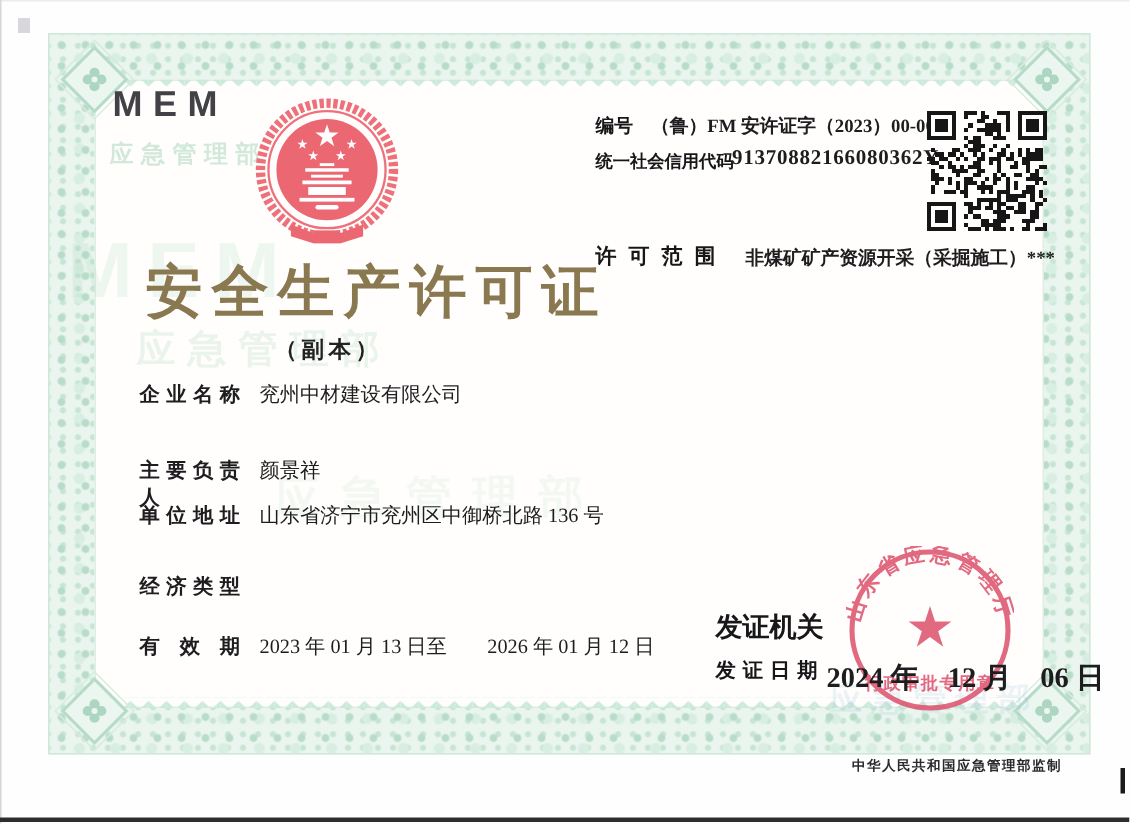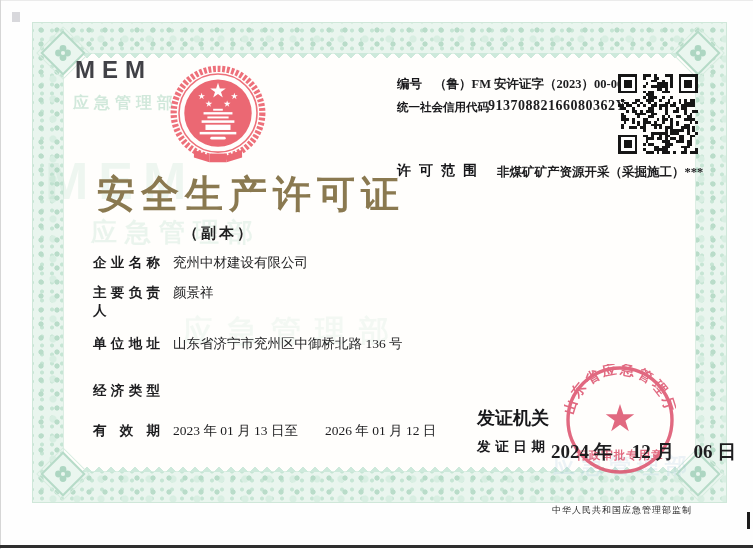--- a/index.html
+++ b/index.html
@@ -93,34 +93,34 @@
   .credit-value  { left:455px; top:75px;  font-size:14px;   font-weight:600; letter-spacing:.5px; }
   .qr { position:absolute; left:585px; top:49px; width:80px; height:84px; }
   .qr svg { width:100%; height:100%; }
 
   .scope-label { left:364px; top:139px; font-size:14px; width:80px; }
   .scope-value { left:464px; top:141px; font-size:12.5px; font-weight:600; }
 
   
   .field-label { position:absolute; left:60px; width:67px; font-size:13.5px; font-weight:700; }
   .field-value { position:absolute; left:140px; font-size:13.5px; font-weight:500; white-space:nowrap; }
-  .fy0 { top:231px; } .fy1 { top:261px; } .fy2 { top:312px; } .fy3 { top:359px; } .fy4 { top:399px; }
+  .fy0 { top:231px; } .fy1 { top:282px; } .fy2 { top:312px; } .fy3 { top:359px; } .fy4 { top:399px; }
 
   .issuer-label     { left:444px; top:383px; font-size:18px; width:68px; }
   .issue-date-label { left:444px; top:415px; font-size:13.5px; width:68px; }
   .issue-date-value { left:518px; top:416px; font-size:19px; font-weight:600; z-index:6; }
 
   
   .seal { position:absolute; left:531px; top:341px; width:112px; height:114px; z-index:5; opacity:.88; }
 
   
   .footer-imprint {
-    position:absolute; left:552px; top:504px;
+    position:absolute; left:568px; top:504px;
     font-size:9px; letter-spacing:1px; color:#2b2b2b;
-    font-family:"Liberation Serif","DejaVu Serif",serif; font-weight:400;
+    font-family:"Liberation Serif","DejaVu Serif",serif; font-weight:700;
     white-space:nowrap;
     text-align:right;
   }
 </style>
 </head>
 <body>
 
 <div class="page-edge-top"></div>
 <div class="page-edge-left"></div>
 <div class="scan-chip"></div>

